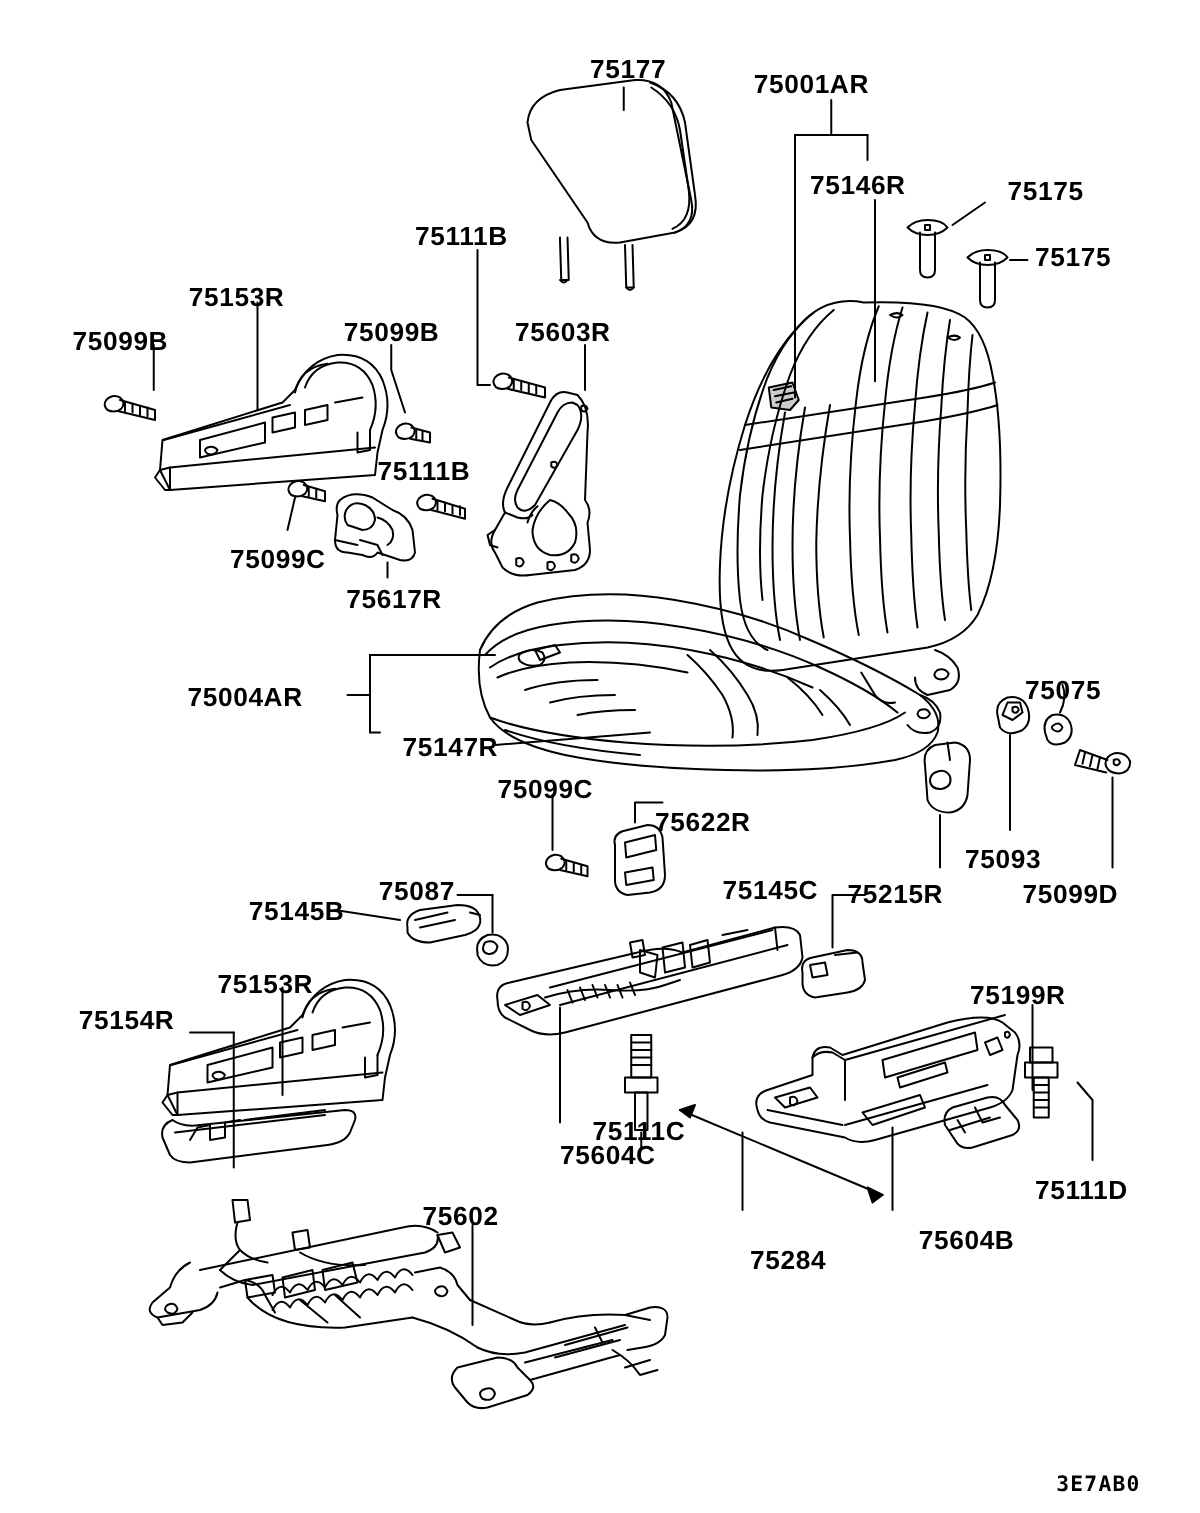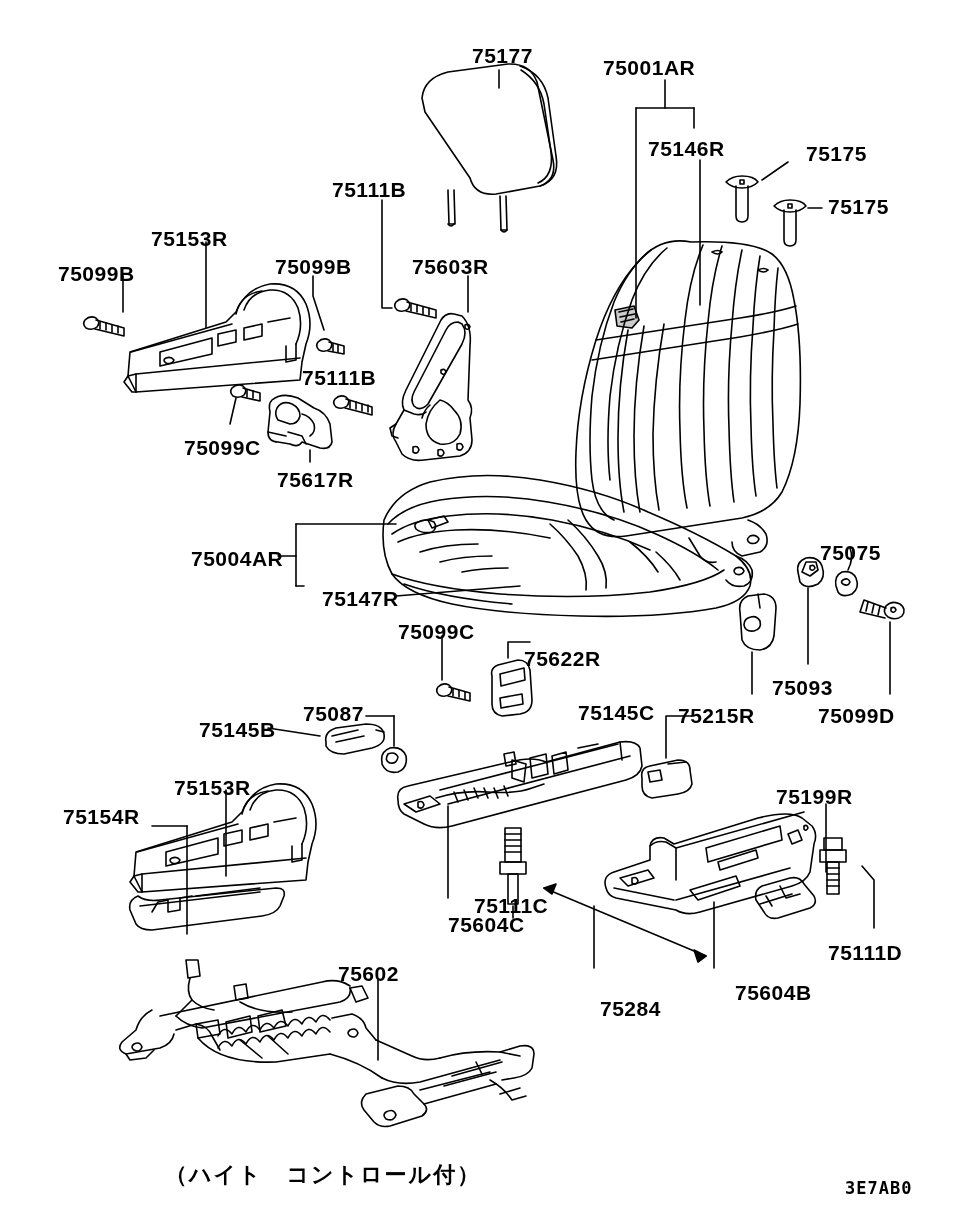--- a/index.html
+++ b/index.html
@@ -427,37 +427,36 @@
   <div class="lbl" style="left:806px;top:143px;">75175</div>
   <div class="lbl" style="left:828px;top:196px;">75175</div>
   <div class="lbl" style="left:332px;top:179px;">75111B</div>
   <div class="lbl" style="left:151px;top:228px;">75153R</div>
   <div class="lbl" style="left:275px;top:256px;">75099B</div>
   <div class="lbl" style="left:412px;top:256px;">75603R</div>
   <div class="lbl" style="left:58px;top:263px;">75099B</div>
   <div class="lbl" style="left:302px;top:367px;">75111B</div>
   <div class="lbl" style="left:184px;top:437px;">75099C</div>
   <div class="lbl" style="left:277px;top:469px;">75617R</div>
-  <div class="lbl" style="left:150px;top:548px;margin-left:41px;">75004AR</div>
+  <div class="lbl" style="left:150px;top:548px;">75004AR</div>
   <div class="lbl" style="left:820px;top:542px;">75075</div>
   <div class="lbl" style="left:322px;top:588px;">75147R</div>
   <div class="lbl" style="left:398px;top:621px;">75099C</div>
   <div class="lbl" style="left:524px;top:648px;">75622R</div>
   <div class="lbl" style="left:772px;top:677px;">75093</div>
   <div class="lbl" style="left:678px;top:705px;">75215R</div>
   <div class="lbl" style="left:818px;top:705px;">75099D</div>
   <div class="lbl" style="left:303px;top:703px;">75087</div>
   <div class="lbl" style="left:578px;top:702px;">75145C</div>
   <div class="lbl" style="left:199px;top:719px;">75145B</div>
   <div class="lbl" style="left:174px;top:777px;">75153R</div>
   <div class="lbl" style="left:776px;top:786px;">75199R</div>
   <div class="lbl" style="left:63px;top:806px;text-align:right;">75154R</div>
   <div class="lbl" style="left:401px;top:914px;margin-left:47px;">75604C</div>
   <div class="lbl" style="left:474px;top:895px;">75111C</div>
   <div class="lbl" style="left:828px;top:942px;text-align:right;">75111D</div>
   <div class="lbl" style="left:338px;top:963px;">75602</div>
   <div class="lbl" style="left:562px;top:998px;margin-left:38px;">75284</div>
   <div class="lbl" style="left:735px;top:982px;text-align:right;">75604B</div>
 
-  <div class="cap" style="left:165px;top:1160px;">（ハイト　コントロール付）</div>
   <div class="code" style="left:845px;top:1178px;">3E7AB0</div>
 
 </div>
 
 </body></html>

